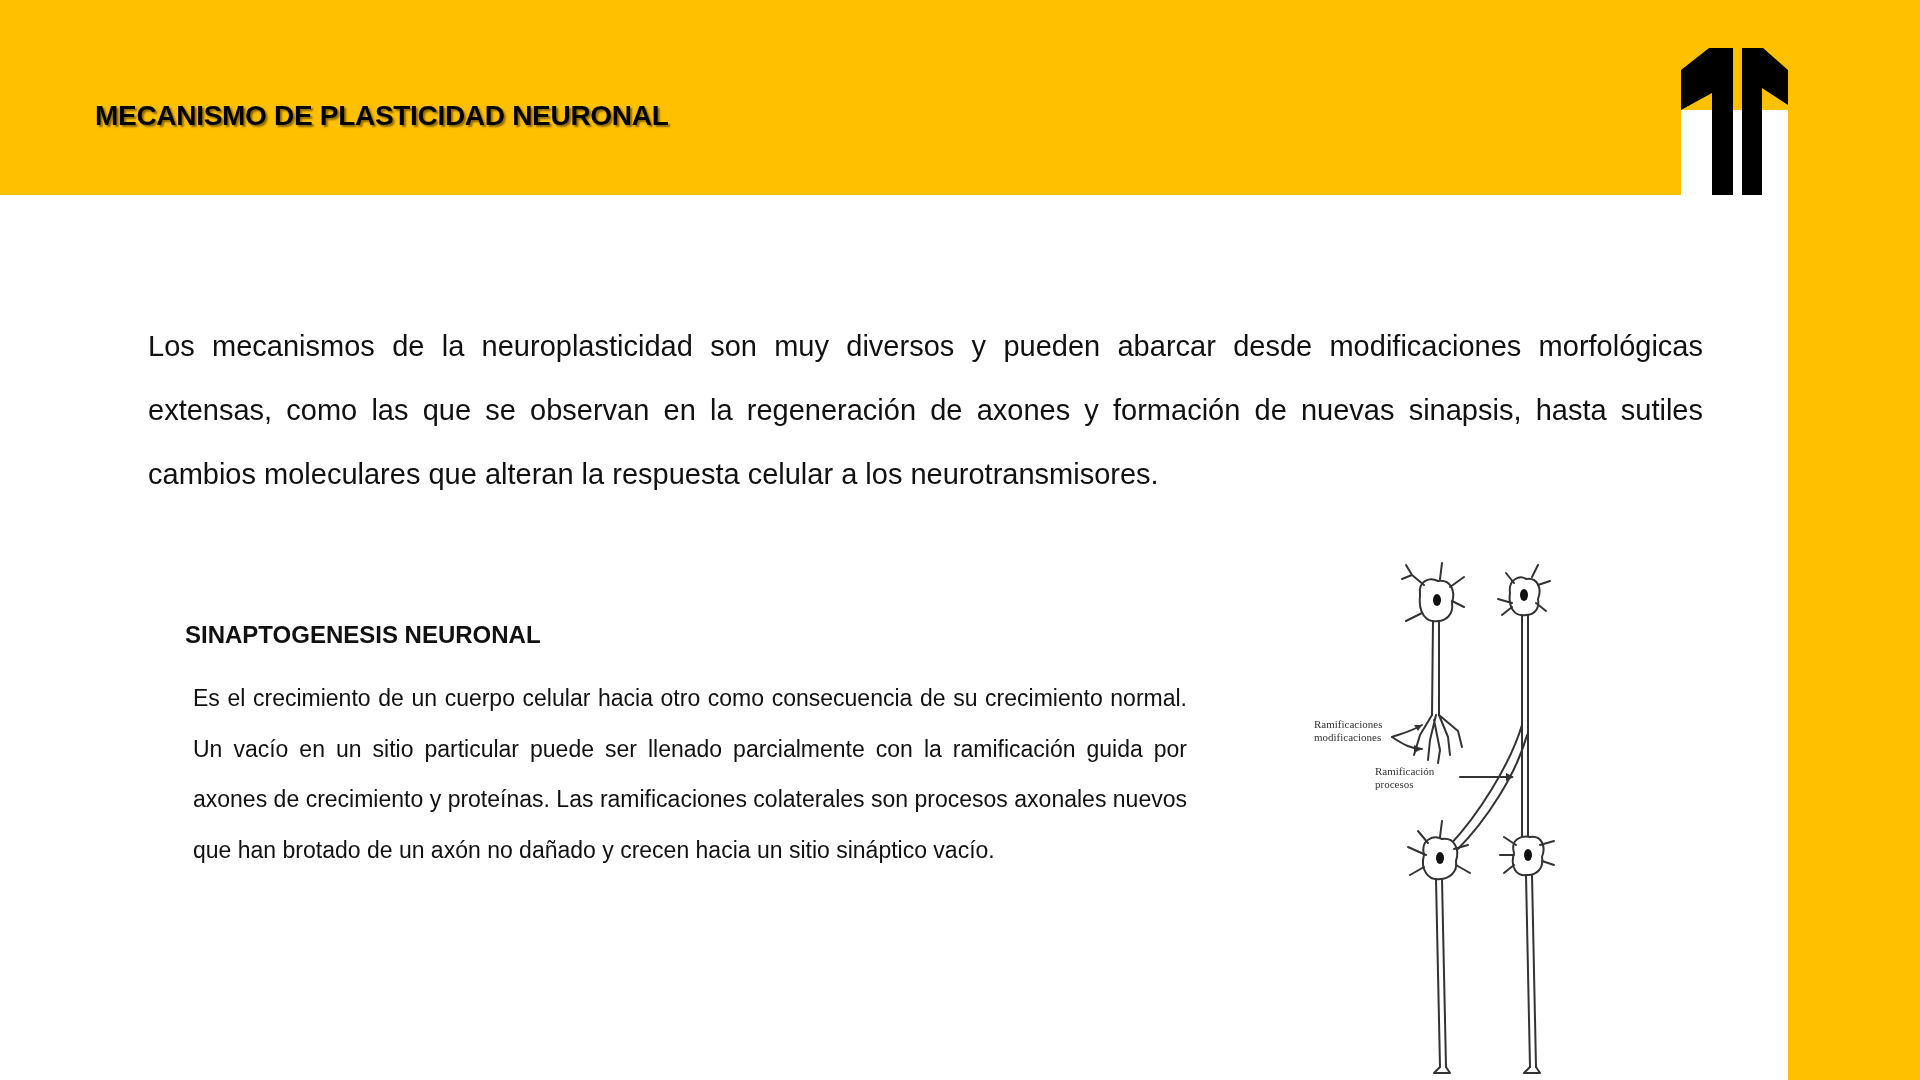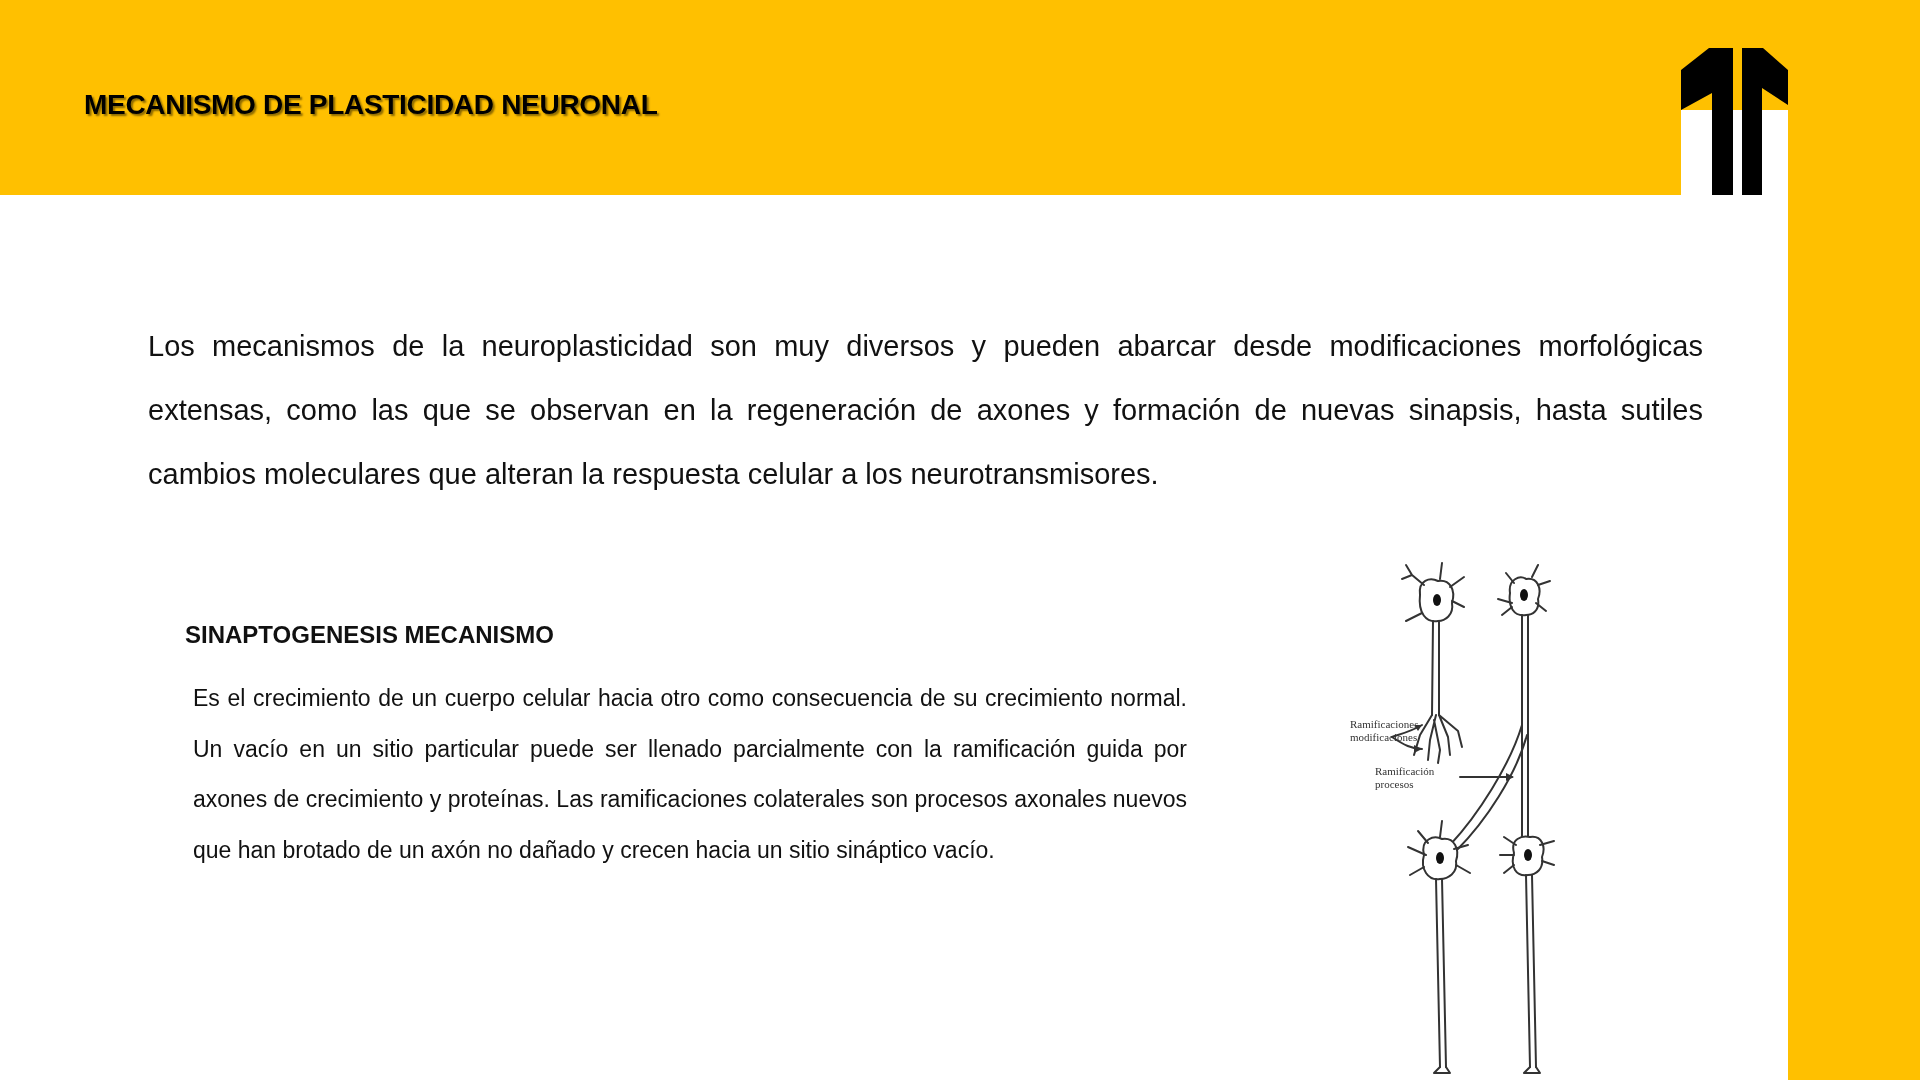--- a/index.html
+++ b/index.html
@@ -70,25 +70,25 @@
 
 <div class="logo">
   <svg width="107" height="147" viewBox="0 0 107 147">
 
     <polygon points="0,22 28,0 52,0 52,147 31,147 31,45 0,62" fill="#000000"></polygon>
 
     <polygon points="61,0 82,0 107,22 107,57 81,40 81,147 61,147" fill="#000000"></polygon>
   </svg>
 </div>
 
-<h1 class="title" style="margin:1px;">MECANISMO DE PLASTICIDAD NEURONAL</h1>
+<h1 class="title" style="margin:12px;">MECANISMO DE PLASTICIDAD NEURONAL</h1>
 
 <p class="intro">Los mecanismos de la neuroplasticidad son muy diversos y pueden abarcar desde modificaciones morfológicas extensas, como las que se observan en la regeneración de axones y formación de nuevas sinapsis, hasta sutiles cambios moleculares que alteran la respuesta celular a los neurotransmisores.</p>
 
-<h2 class="section-heading">SINAPTOGENESIS MECANISMO</h2>
+<h2 class="section-heading">SINAPTOGENESIS NEURONAL</h2>
 <p class="section-body">Es el crecimiento de un cuerpo celular hacia otro como consecuencia de su crecimiento normal. Un vacío en un sitio particular puede ser llenado parcialmente con la ramificación guida por axones de crecimiento y proteínas. Las ramificaciones colaterales son procesos axonales nuevos que han brotado de un axón no dañado y crecen hacia un sitio sináptico vacío.</p>
 
 <div class="figure">
   <svg width="300" height="525" viewBox="0 0 300 525">
     <g fill="none" stroke="#333" stroke-width="2" stroke-linecap="round" stroke-linejoin="round">
 
       <path d="M120,40 C118,25 130,22 138,26 C150,24 156,35 152,48 C154,60 145,66 138,66 C126,68 118,58 120,40 Z" fill="#fff"></path>
       <path d="M124,30 L112,20 M112,20 L106,10 M112,20 L102,24 M140,24 L142,8 M150,32 L164,22 M152,46 L164,52 M122,58 L106,66"></path>
 
       <path d="M133,66 L132,160 M139,66 L139,160"></path>
@@ -119,21 +119,21 @@
 
     <polygon points="122,170 114,170 118,176" fill="#333"></polygon>
     <polygon points="122,194 114,190 114,198" fill="#333"></polygon>
     <polygon points="214,222 206,218 206,226" fill="#333"></polygon>
 
     <ellipse cx="137" cy="45" rx="4" ry="6" fill="#111"></ellipse>
     <ellipse cx="224" cy="40" rx="4" ry="6" fill="#111"></ellipse>
     <ellipse cx="140" cy="303" rx="4" ry="6" fill="#111"></ellipse>
     <ellipse cx="228" cy="300" rx="4" ry="6" fill="#111"></ellipse>
   </svg>
-  <div class="fig-label" style="left:14px; top:163px;margin-left:36px;">
+  <div class="fig-label" style="left:14px; top:163px;">
     <span>Ramificaciones</span><br>
     <span>modificaciones</span>
   </div>
   <div class="fig-label" style="left:75px; top:210px;">
     <span>Ramificación</span><br>
     <span>procesos</span>
   </div>
 </div>
 
 </body></html>

